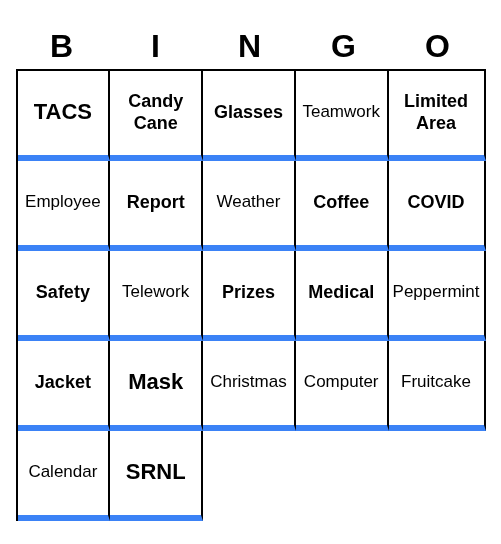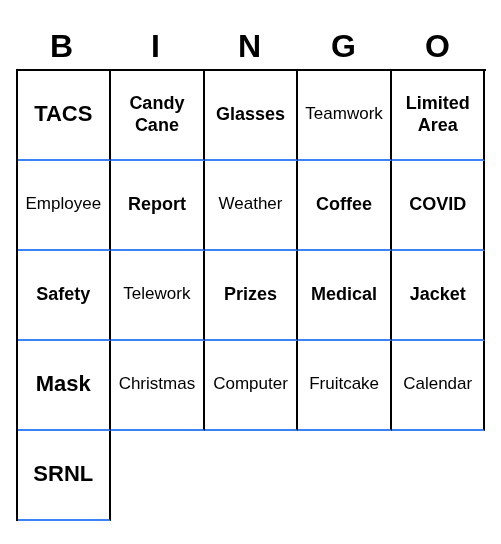--- a/index.html
+++ b/index.html
@@ -28,21 +28,21 @@
       letter-spacing: 2px;
     }
     .bingo-grid {
       display: grid;
       grid-template-columns: repeat(5, 1fr);
       border-left: 2px solid #000;
       border-top: 2px solid #000;
     }
     .bingo-cell {
       border-right: 2px solid #000;
-      border-bottom: 2px solid #3b82f6;
+      border-bottom: 6px solid #3b82f6;
       display: flex;
       align-items: center;
       justify-content: center;
       text-align: center;
       height: 90px;
       padding: 4px;
       font-size: 15px;
       line-height: 1.2;
     }
     .bingo-cell.large {
@@ -76,20 +76,21 @@
       <div class="bingo-cell medium">Limited Area</div>
       <div class="bingo-cell small">Employee</div>
       <div class="bingo-cell medium">Report</div>
       <div class="bingo-cell small">Weather</div>
       <div class="bingo-cell medium">Coffee</div>
       <div class="bingo-cell medium">COVID</div>
       <div class="bingo-cell medium">Safety</div>
       <div class="bingo-cell small">Telework</div>
       <div class="bingo-cell medium">Prizes</div>
       <div class="bingo-cell medium">Medical</div>
+      <div class="bingo-cell small">Peppermint</div>
       <div class="bingo-cell medium">Jacket</div>
       <div class="bingo-cell large">Mask</div>
       <div class="bingo-cell small">Christmas</div>
       <div class="bingo-cell small">Computer</div>
       <div class="bingo-cell small">Fruitcake</div>
       <div class="bingo-cell small">Calendar</div>
       <div class="bingo-cell large">SRNL</div>
     </div>
 </div>
 

